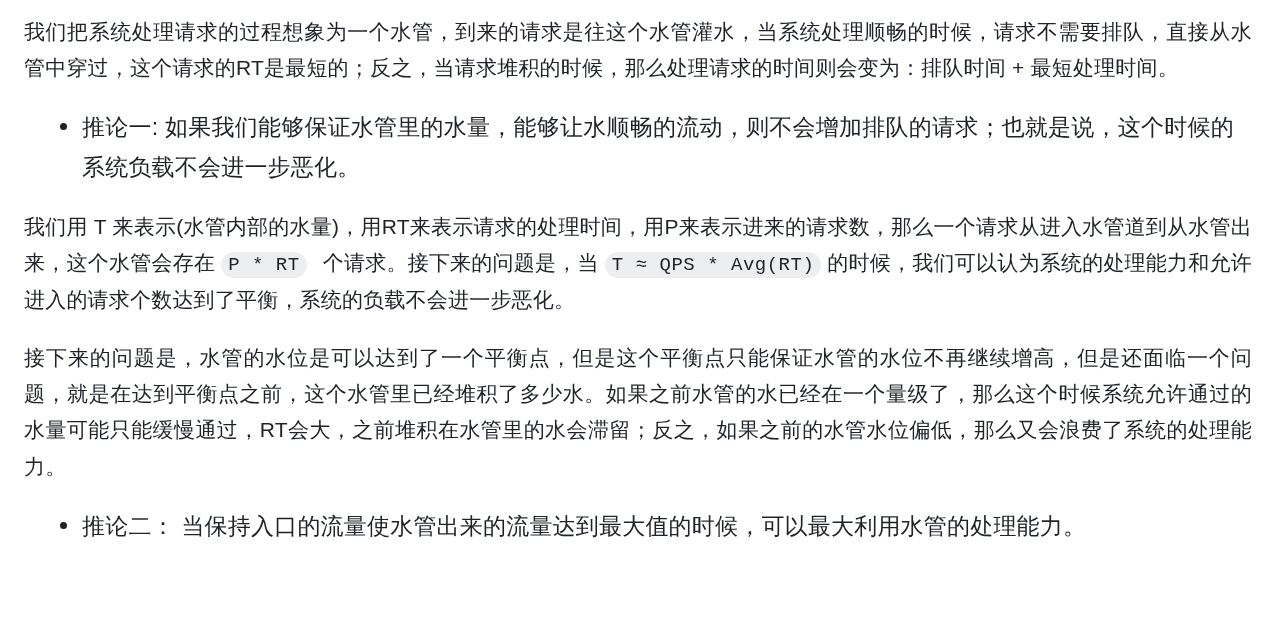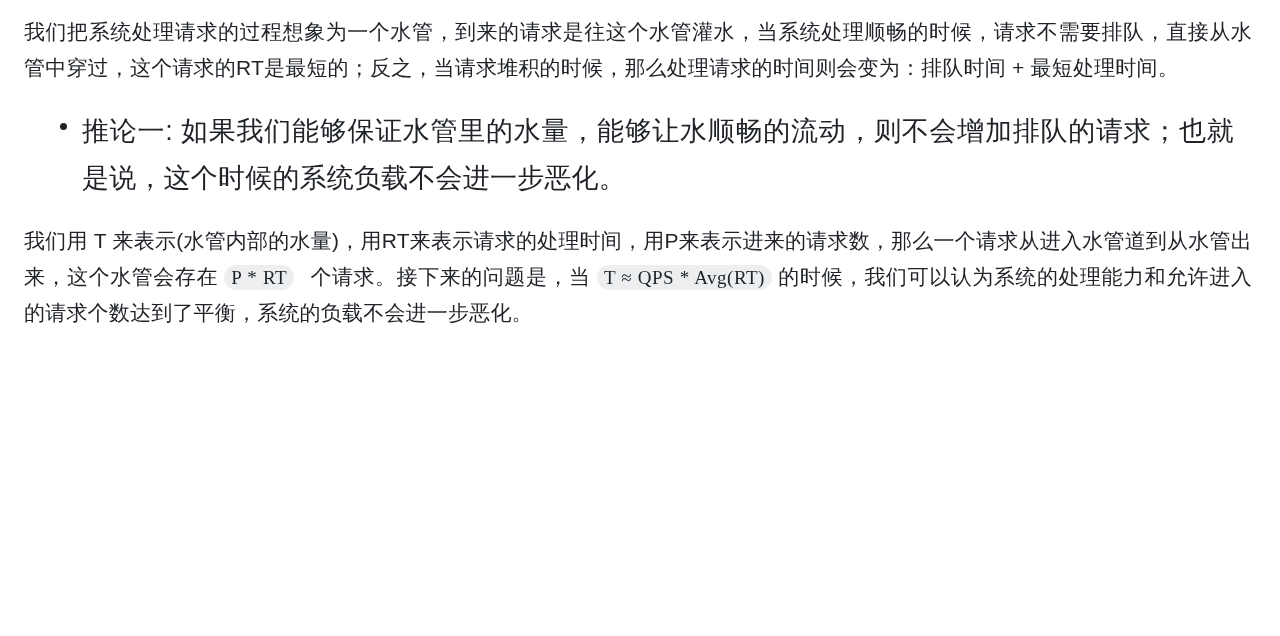--- a/index.html
+++ b/index.html
@@ -26,40 +26,40 @@
     text-align: justify;
     text-justify: inter-character;
   }
   ul.bullets {
     margin: 0 0 22px 0;
     padding-left: 58px;
     list-style: none;
   }
   ul.bullets li {
     position: relative;
-    font-size: 27px;
+    font-size: 23px;
     line-height: 1.72;
     letter-spacing: 0.2px;
     margin: 0 0 4px 0;
     padding-right: 22px;
     text-align: justify;
     text-justify: inter-character;
   }
   ul.bullets li::before {
     content: "";
     position: absolute;
     left: -22px;
     top: 15px;
     width: 7px;
     height: 7px;
     background: #1f2328;
     border-radius: 50%;
   }
   code.inline {
-    font-family: Liberation Serif, serif;
+    font-family: Liberation Mono, monospace;
     background: #eceef0;
     border-radius: 13px;
     padding: 2px 7px;
     font-size: 19px;
     letter-spacing: 0.5px;
     white-space: nowrap;
     color: #1f2328;
   }
   .sp { display: inline-block; width: 10px; }
 </style>
@@ -71,15 +71,19 @@
   <p class="para">我们把系统处理请求的过程想象为一个水管，到来的请求是往这个水管灌水，当系统处理顺畅的时候，请求不需要排队，直接从水管中穿过，这个请求的RT是最短的；反之，当请求堆积的时候，那么处理请求的时间则会变为：排队时间 + 最短处理时间。</p>
 
   <ul class="bullets">
     <li>推论一: 如果我们能够保证水管里的水量，能够让水顺畅的流动，则不会增加排队的请求；也就是说，这个时候的系统负载不会进一步恶化。</li>
   </ul>
 
   <p class="para">
     <span>我们用 T 来表示(水管内部的水量)，用RT来表示请求的处理时间，用P来表示进来的请求数，那么一个请求从进入水管道到从水管出来，这个水管会存在 </span><code class="inline">P * RT</code><span class="sp"></span><span> 个请求。接下来的问题是，当 </span><code class="inline">T ≈ QPS * Avg(RT)</code><span> 的时候，我们可以认为系统的处理能力和允许进入的请求个数达到了平衡，系统的负载不会进一步恶化。</span>
   </p>
 
+  <p class="para">接下来的问题是，水管的水位是可以达到了一个平衡点，但是这个平衡点只能保证水管的水位不再继续增高，但是还面临一个问题，就是在达到平衡点之前，这个水管里已经堆积了多少水。如果之前水管的水已经在一个量级了，那么这个时候系统允许通过的水量可能只能缓慢通过，RT会大，之前堆积在水管里的水会滞留；反之，如果之前的水管水位偏低，那么又会浪费了系统的处理能力。</p>
 
+  <ul class="bullets">
+    <li>推论二：  当保持入口的流量使水管出来的流量达到最大值的时候，可以最大利用水管的处理能力。</li>
+  </ul>
 
 </div>
 
 </body></html>

